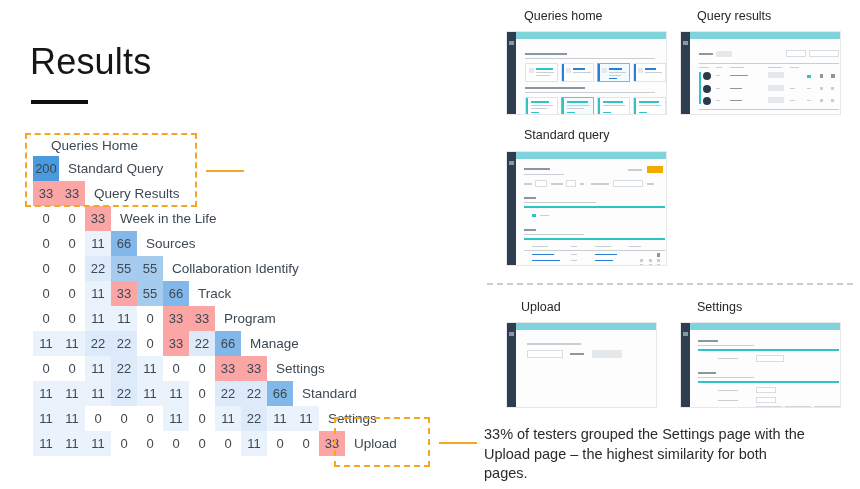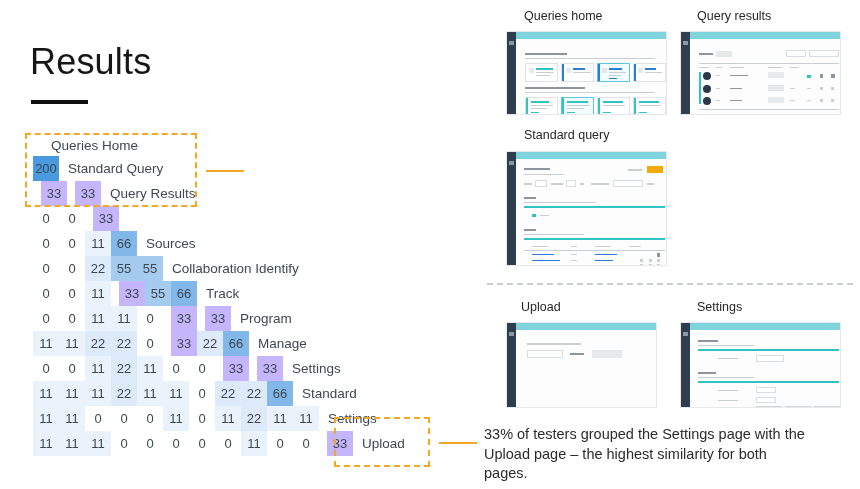--- a/index.html
+++ b/index.html
@@ -36,21 +36,21 @@
   .lbl{
     display:flex;align-items:center;
     padding-left:9px;
     font-size:13.5px;color:#3d4852;white-space:nowrap;
   }
 
   
   .v0  {background:#ffffff;}
   .v11 {background:#eaf3fc;}
   .v22 {background:#dceaf9;}
-  .v33 {background:#c4b5fd;margin-left:8px;}
+  .v33 {background:#fca5a5;}
   .v55 {background:#a5cbef;}
   .v66 {background:#82b8e9;}
   .v100{background:#4a9ae0;}
 
   
   .top-label{
     position:absolute;left:33px;top:134px;
     height:22px;display:flex;align-items:center;
     padding-left:18px;box-sizing:border-box;
     font-size:13.5px;color:#3d4852;white-space:nowrap;
@@ -135,20 +135,21 @@
       </div>
       <div class="mrow">
         <div class="cell v33">33</div>
         <div class="cell v33">33</div>
         <div class="lbl">Query Results</div>
       </div>
       <div class="mrow">
         <div class="cell v0">0</div>
         <div class="cell v0">0</div>
         <div class="cell v33">33</div>
+        <div class="lbl">Week in the Life</div>
       </div>
       <div class="mrow">
         <div class="cell v0">0</div>
         <div class="cell v0">0</div>
         <div class="cell v11">11</div>
         <div class="cell v66">66</div>
         <div class="lbl">Sources</div>
       </div>
       <div class="mrow">
         <div class="cell v0">0</div>

